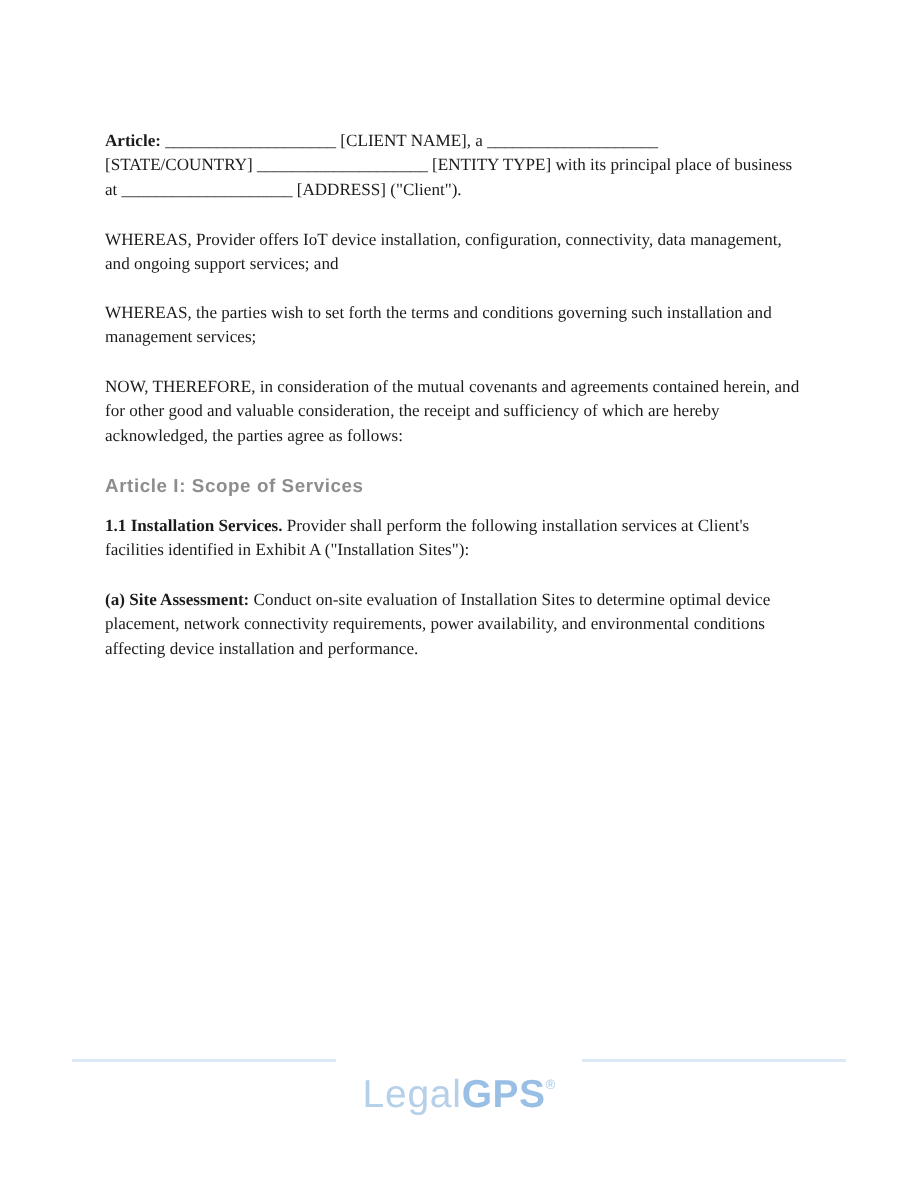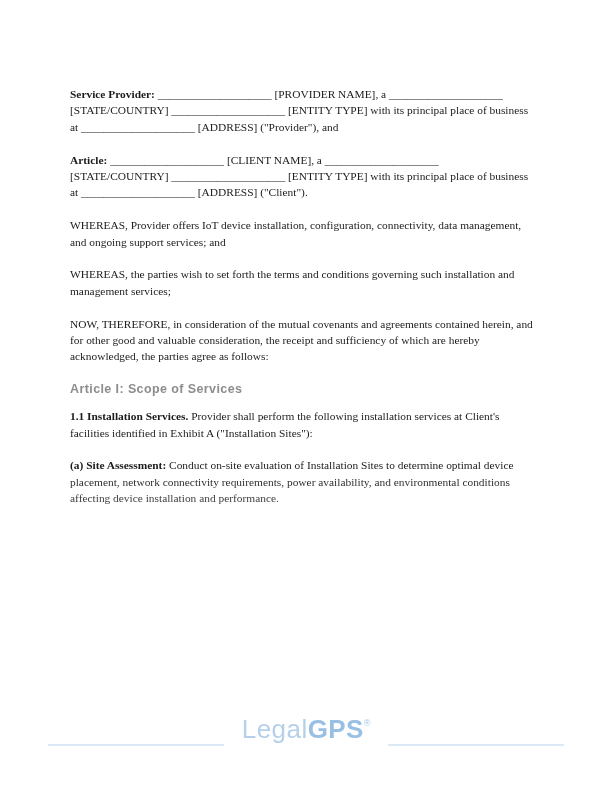--- a/index.html
+++ b/index.html
@@ -61,21 +61,21 @@
       rgba(255,255,255,0.86) 78%,
       rgba(255,255,255,0.97) 92%,
       rgba(255,255,255,1)    100%);
   }
   .footer {
     position: absolute;
     left: 0;
     top: 706px;
     width: 612px;
     display: flex;
-    align-items: flex-end;
+    align-items: flex-start;
     justify-content: center;
     gap: 18px;
   }
   .footer .rule {
     display: inline-block;
     width: 176px;
     height: 2px;
     background: #dbe8f5;
   }
   .logo {
@@ -90,21 +90,20 @@
 </style>
 </head>
 <body>
 
 <div class="page">
 
   <div class="content">
 
 
 
-    <p class="clause"><span class="lead">Service Provider:</span><span> ____________________ [PROVIDER NAME], a ____________________ [STATE/COUNTRY] ____________________ [ENTITY TYPE] with its principal place of business at ____________________ [ADDRESS] ("Provider"), and</span></p>
 
     <p class="clause"><span class="lead">Article:</span><span> ____________________ [CLIENT NAME], a ____________________ [STATE/COUNTRY] ____________________ [ENTITY TYPE] with its principal place of business at ____________________ [ADDRESS] ("Client").</span></p>
 
 
     <p class="clause"><span>WHEREAS, Provider offers IoT device installation, configuration, connectivity, data management, and ongoing support services; and</span></p>
 
     <p class="clause"><span>WHEREAS, the parties wish to set forth the terms and conditions governing such installation and management services;</span></p>
 
     <p class="clause"><span>NOW, THEREFORE, in consideration of the mutual covenants and agreements contained herein, and for other good and valuable consideration, the receipt and sufficiency of which are hereby acknowledged, the parties agree as follows:</span></p>
 

